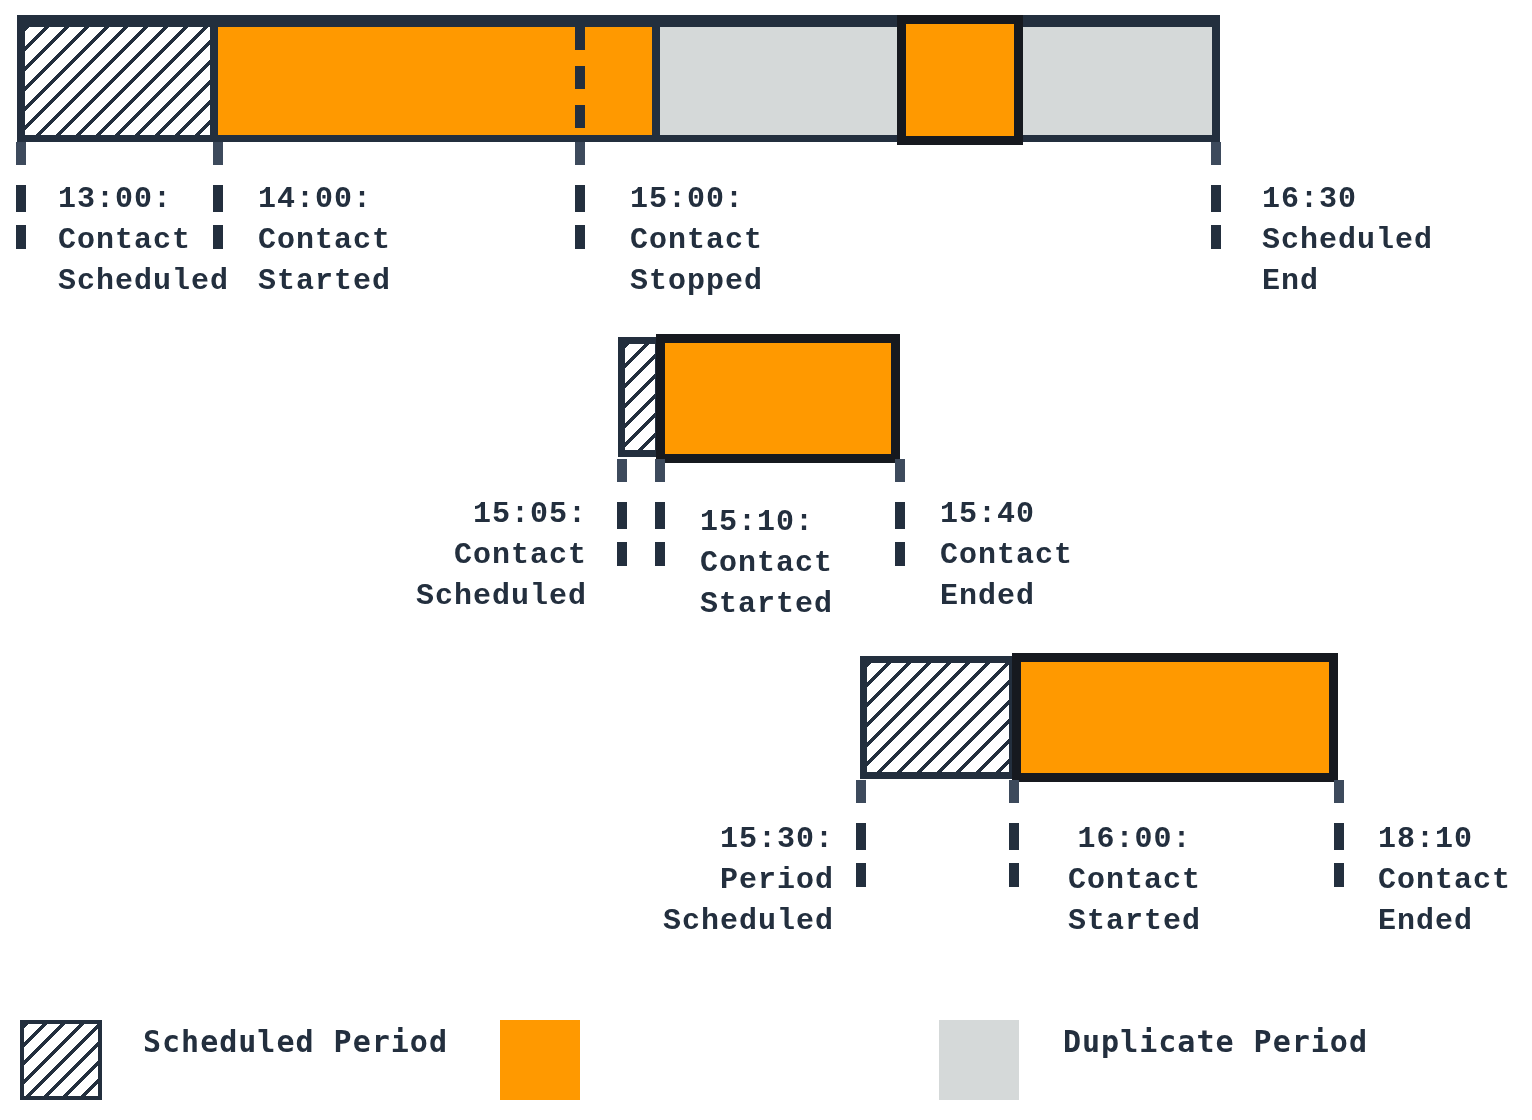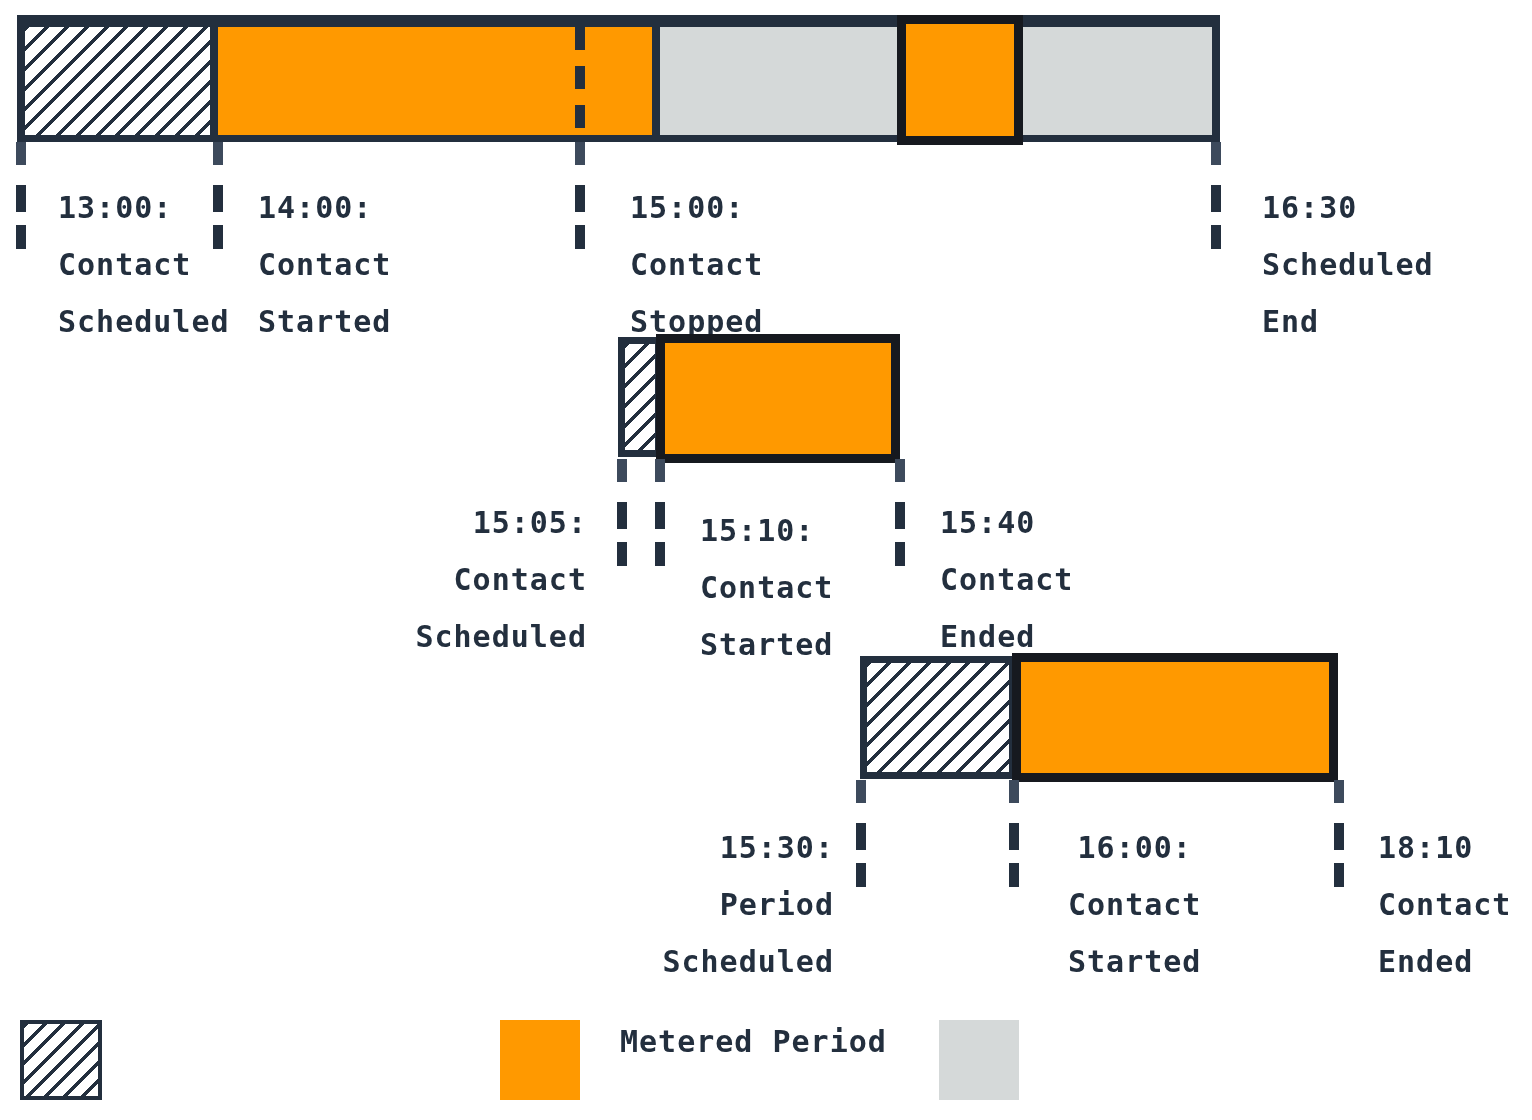--- a/index.html
+++ b/index.html
@@ -46,22 +46,22 @@
   
   .tick{
     width:10px;height:107px;
     background:linear-gradient(to bottom,
       #3D4A5C 0 23px, transparent 23px 43px,
       var(--navy) 43px 70px, transparent 70px 83px,
       var(--navy) 83px 107px);
   }
   
   .lbl{
-    font-size:30px;line-height:57px;letter-spacing:1px;
-    white-space:pre-line;text-align:left;
+    font-size:30px;line-height:41px;letter-spacing:1px;
+    white-space:pre-line;text-align:left;font-family:Liberation Mono, monospace;
   }
   .lbl.r{text-align:right;}
   
   .legend-swatch{position:absolute;box-sizing:border-box;width:80px;height:80px;}
   .legend-swatch.hatch{
     border:4px solid var(--navy);
     background:repeating-linear-gradient(135deg,var(--navy) 0 3.5px,transparent 3.5px 13px);
     background-color:#fff;
   }
   .legend-lbl{font-size:30px;line-height:40px;letter-spacing:1px;white-space:pre;}
@@ -128,19 +128,20 @@
 Period
 Scheduled</div>
   <div class="abs lbl" style="left:1068px;top:819px;text-align:center;">16:00:
 Contact
 Started</div>
   <div class="abs lbl" style="left:1378px;top:819px;">18:10
 Contact
 Ended</div>
 
   <div class="legend-swatch hatch" style="left:20px;top:1020px;width:82px;height:80px;"></div>
+  <div class="abs legend-lbl" style="left:143px;top:1022px;">Scheduled Period</div>
 
   <div class="legend-swatch" style="left:500px;top:1020px;background:var(--orange);"></div>
-  <div class="abs legend-lbl" style="left:620px;top:1022px;">Metered Period</div>
 
   <div class="legend-swatch" style="left:939px;top:1020px;background:var(--gray);"></div>
+  <div class="abs legend-lbl" style="left:1063px;top:1022px;">Duplicate Period</div>
 
 </div>
 
 </body></html>

